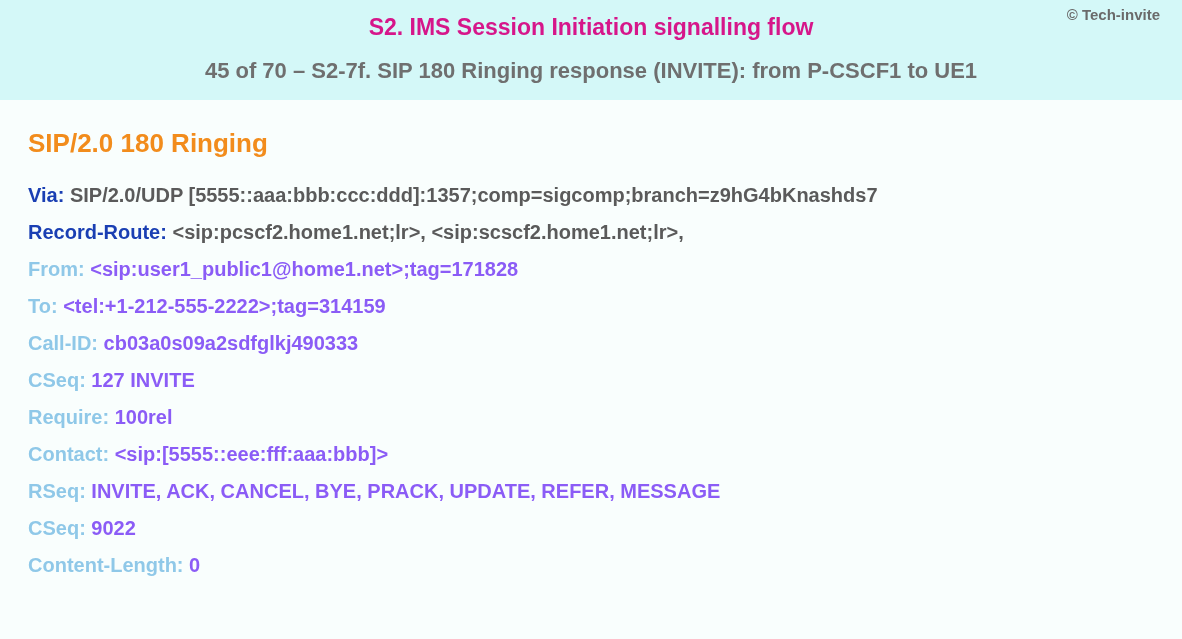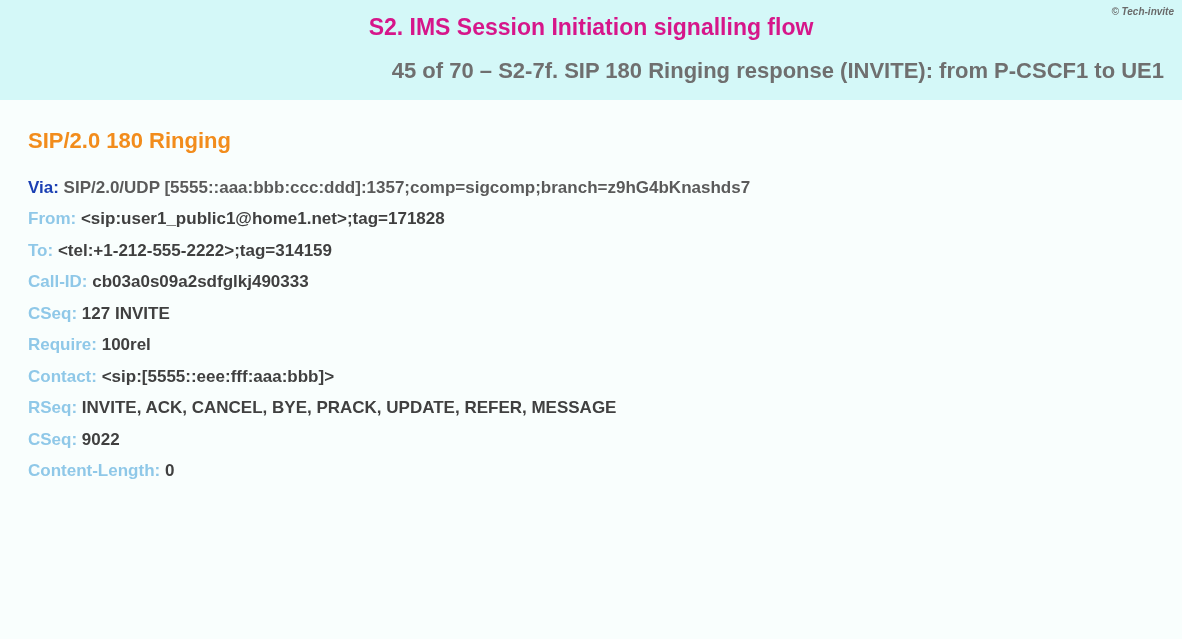--- a/index.html
+++ b/index.html
@@ -12,78 +12,80 @@
     overflow: hidden;
   }
   .header {
     background: #d4f8f8;
     padding: 10px 18px 14px 18px;
     position: relative;
   }
   .copyright {
     position: absolute;
     top: 6px;
-    right: 8px;
+    right: 22px;
     color: #6a6a6a;
-    font-size: 10px;
+    font-size: 15px;
     font-weight: bold;
-    font-style: italic;
   }
   .title {
     text-align: center;
     color: #d6168a;
     font-size: 23px;
     font-weight: bold;
     margin: 4px 0 17px 0;
   }
   .subtitle {
-    text-align: right;
+    text-align: center;
     color: #6f6f6f;
     font-size: 22px;
     font-weight: bold;
     margin: 0 0 2px 0;
   }
   .body {
     padding: 28px 28px 10px 28px;
   }
   .status-line {
     color: #f28c1c;
-    font-size: 22px;
+    font-size: 26px;
     font-weight: bold;
     margin-bottom: 18px;
   }
   .hdr-row {
-    font-size: 17px;
+    font-size: 20px;
     font-weight: bold;
     line-height: 1.85;
     margin: 0;
   }
   .lbl-dark { color: #1a3fb3; }
   .val-dark { color: #5a5a5a; }
   .lbl-light { color: #8fc8e8; }
-  .val-light { color: #404040; }
+  .val-light { color: #8b5cf6; }
   .indent { padding-left: 26px; }
 </style>
 </head>
 <body>
 
 <div class="header">
   <div class="copyright">© Tech-invite</div>
   <div class="title">S2. IMS Session Initiation signalling flow</div>
   <div class="subtitle">45 of 70 – S2-7f. SIP 180 Ringing response (INVITE): from P-CSCF1 to UE1</div>
 </div>
 
 <div class="body">
 
   <div class="status-line">SIP/2.0 180 Ringing</div>
 
   <p class="hdr-row">
     <span class="lbl-dark">Via</span><span class="lbl-dark">: </span><span class="val-dark">SIP/2.0/UDP [5555::aaa:bbb:ccc:ddd]:1357;comp=sigcomp;branch=z9hG4bKnashds7</span>
   </p>
 
+  <p class="hdr-row">
+    <span class="lbl-dark">Record-Route</span><span class="lbl-dark">: </span><span class="val-dark">&lt;sip:pcscf2.home1.net;lr&gt;, &lt;sip:scscf2.home1.net;lr&gt;,</span>
+  </p>
 
   <p class="hdr-row">
     <span class="lbl-light">From</span><span class="lbl-light">: </span><span class="val-light">&lt;sip:user1_public1@home1.net&gt;;tag=171828</span>
   </p>
 
   <p class="hdr-row">
     <span class="lbl-light">To</span><span class="lbl-light">: </span><span class="val-light">&lt;tel:+1-212-555-2222&gt;;tag=314159</span>
   </p>
 
   <p class="hdr-row">

